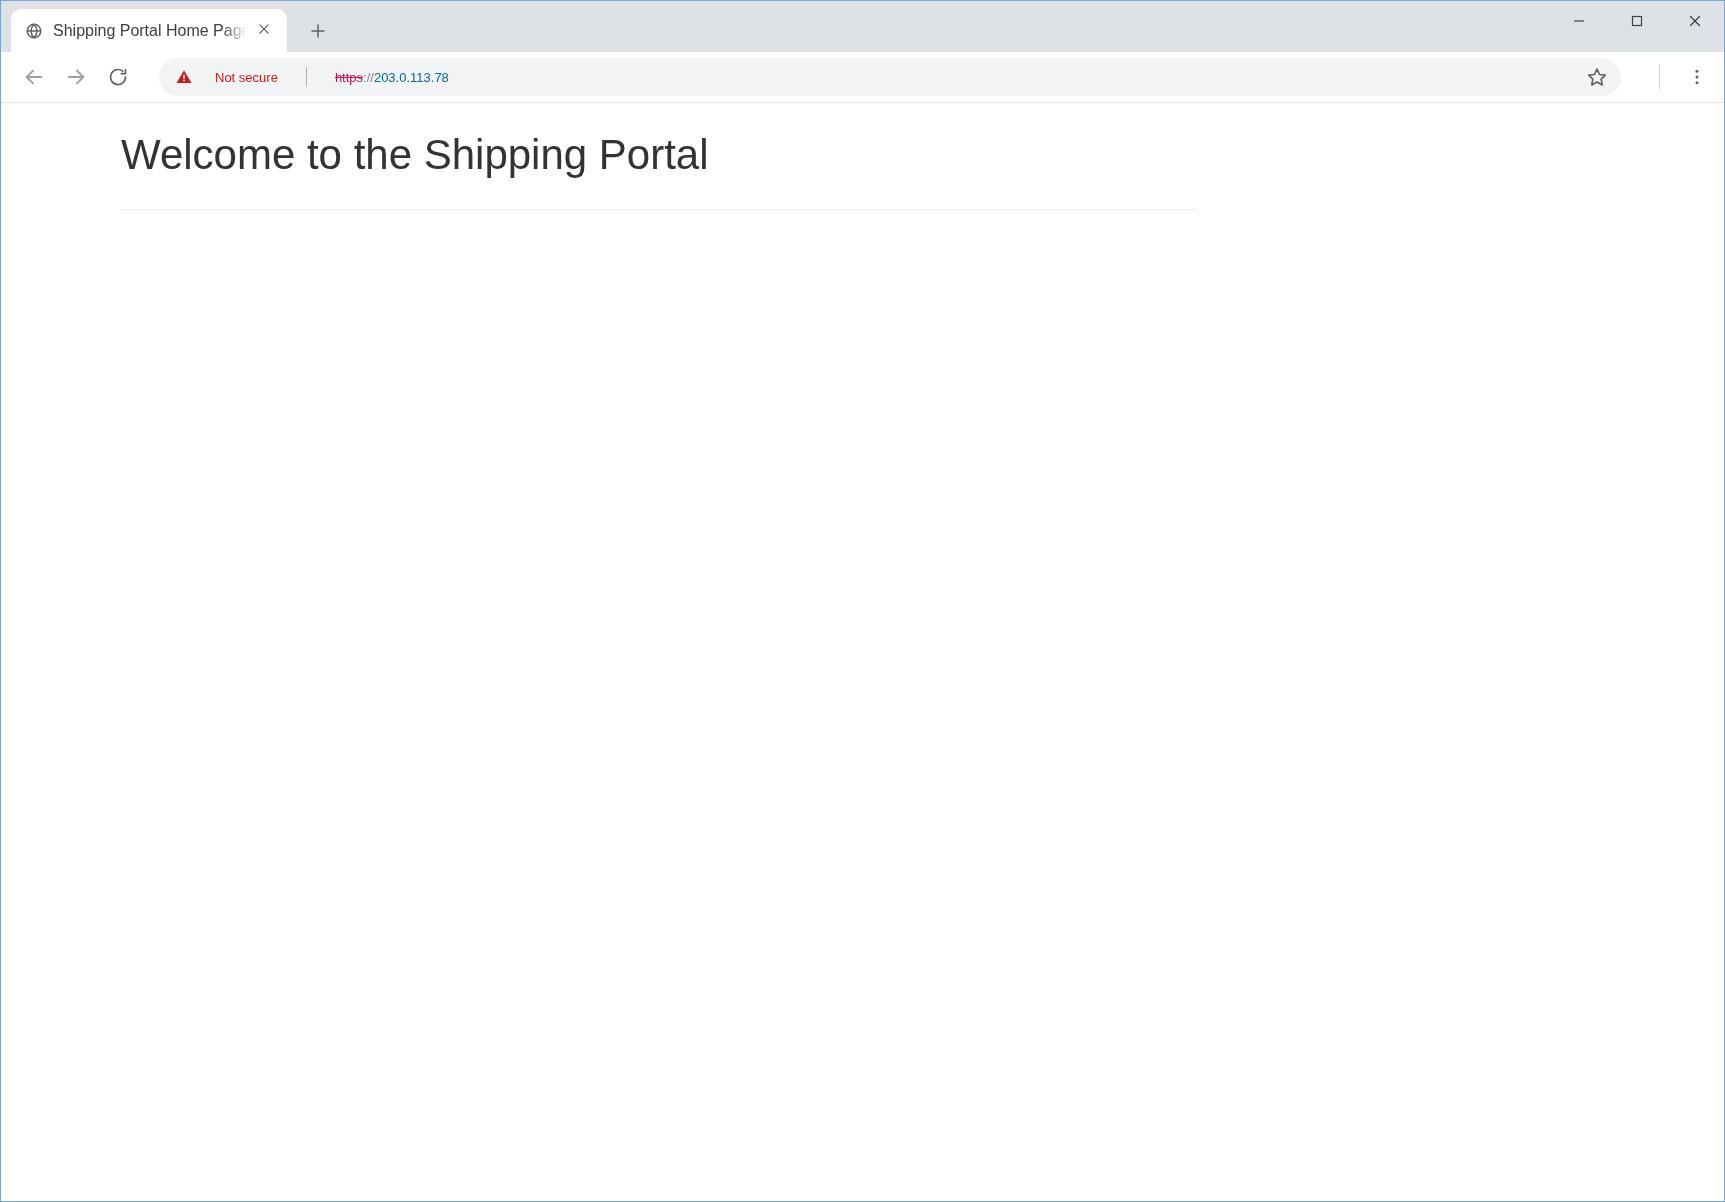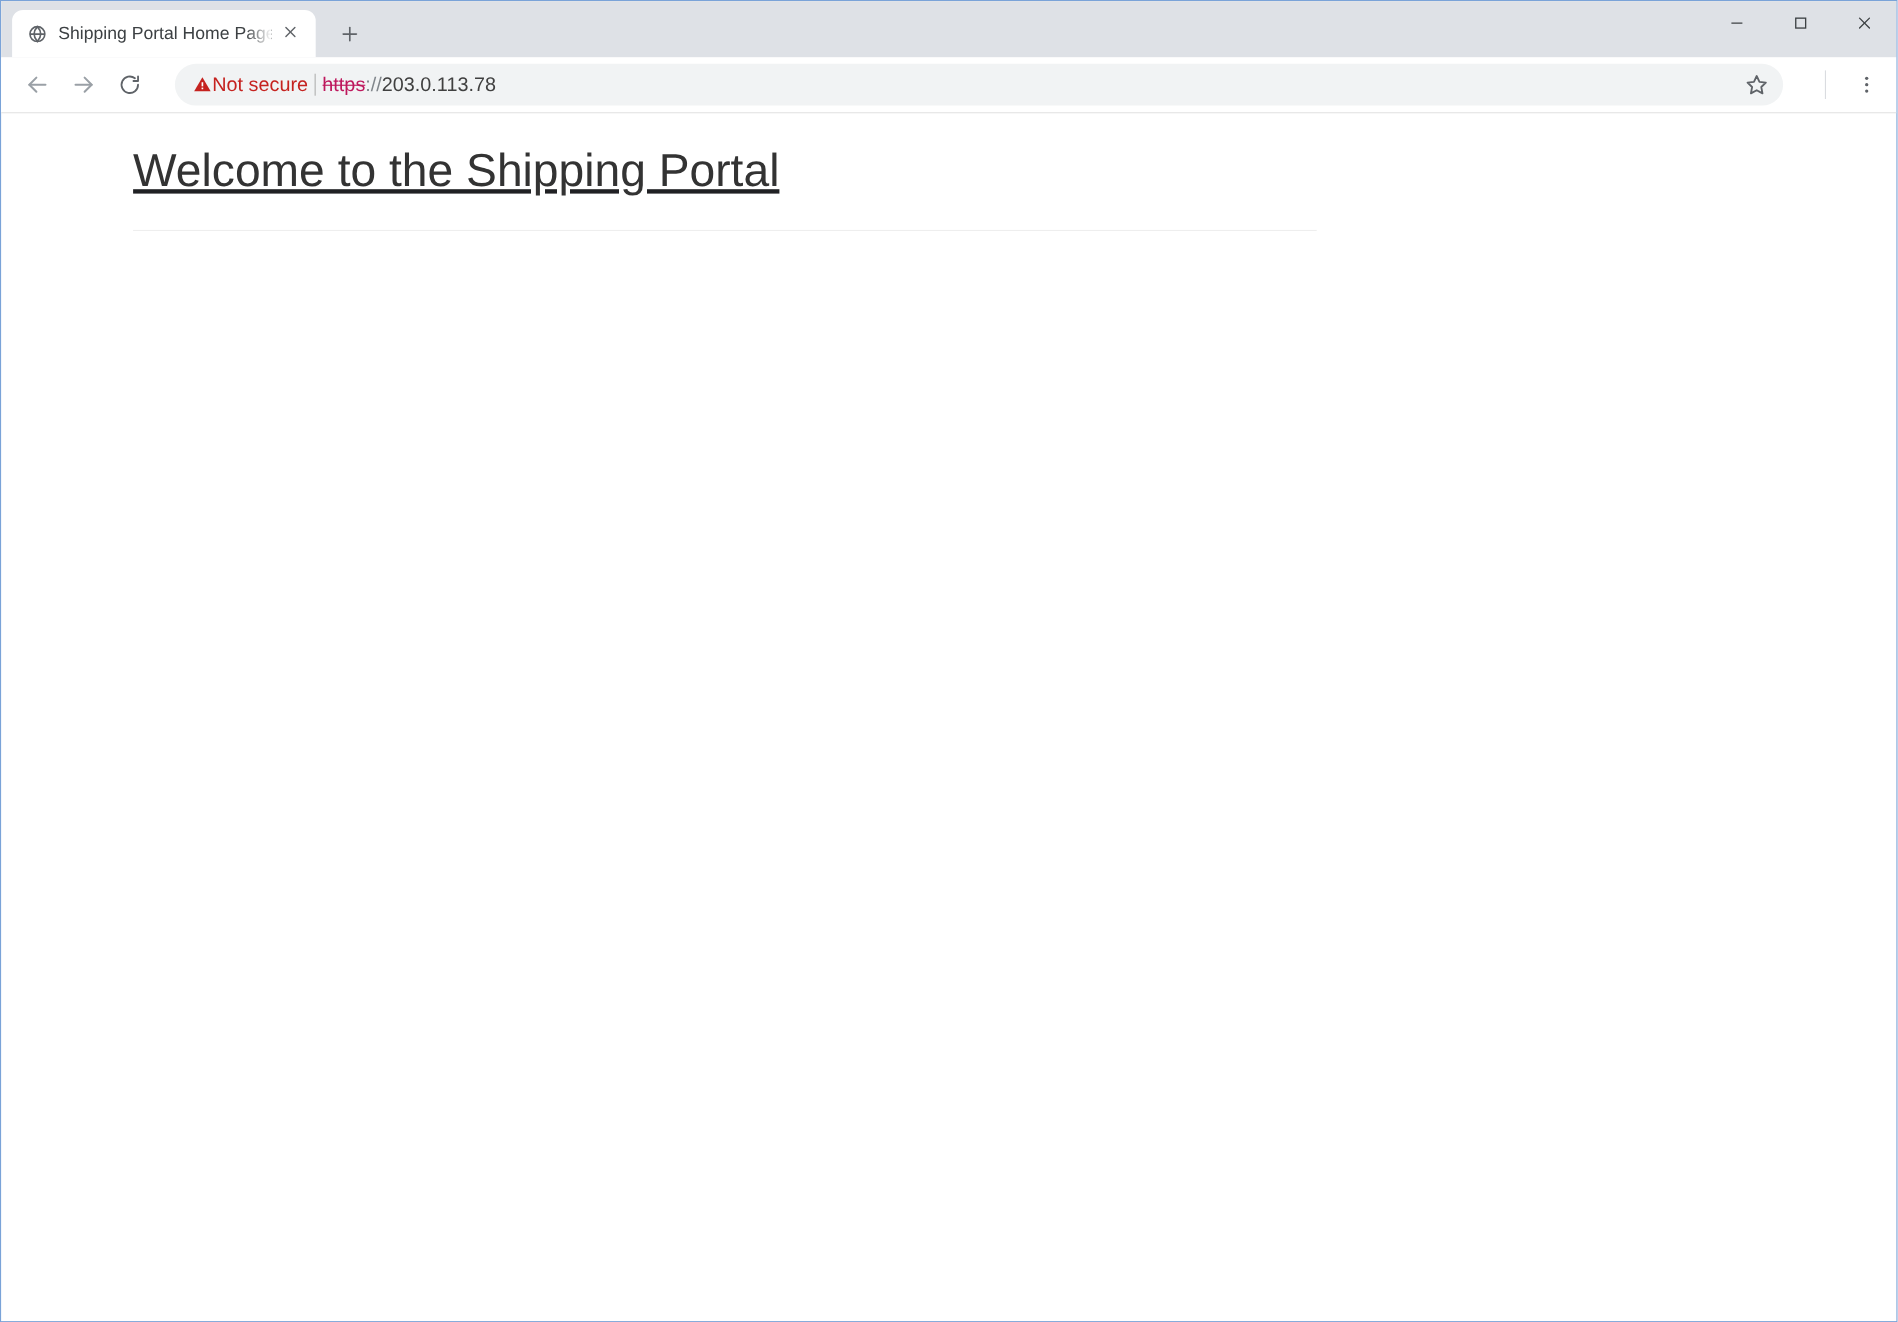--- a/index.html
+++ b/index.html
@@ -103,60 +103,59 @@
 
     .omnibox{
       flex:1 1 auto;
       height:38px;
       background:#f1f3f4;
       border-radius:19px;
       margin: 0 8px 0 18px;
       display:flex;
       align-items:center;
       padding: 0 14px 0 16px;
-      gap: 0;
-      font-size: 18px;
+      gap: 22px;
+      font-size: 13px;
     }
     .sec-warn-icon{ color:#c5221f; flex:0 0 18px; height:18px; }
     .not-secure{ color:#c5221f; white-space:nowrap; }
     .divider{ width:1px; height:20px; background:#b0b0b0; margin:0 6px; }
     .url{
       flex:1 1 auto;
       white-space:nowrap;
       overflow:hidden;
       color:#202124;
       cursor:text;
     }
     .url .scheme{
       color:#be185d;
       text-decoration:line-through;
     }
     .url .scheme-sep{ color:#80868b; }
-    .url .host{ color:#404040; }
+    .url .host{ color:#0369a1; }
     .star{
       color:#5f6368;
       flex:0 0 20px; height:20px;
       cursor:pointer;
     }
     .toolbar-sep{
       width:1px; height:26px; background:#dadce0;
       margin: 0 14px 0 26px;
     }
     .menu-btn{
       width:38px; height:38px;
       display:flex; align-items:center; justify-content:center;
       color:#5f6368;
       border-radius:50%;
       cursor:pointer;
     }
 
     
     .page{
       padding: 28px 0 0 0;
-      text-decoration: underline;
     }
     .page-inner{
       max-width: 1076px;
       margin-left: 120px;
     }
     h1.page-title{
       font-size:42px;
       font-weight:400;
       color:#333;
       font-family: Arial, "Segoe UI", sans-serif;

